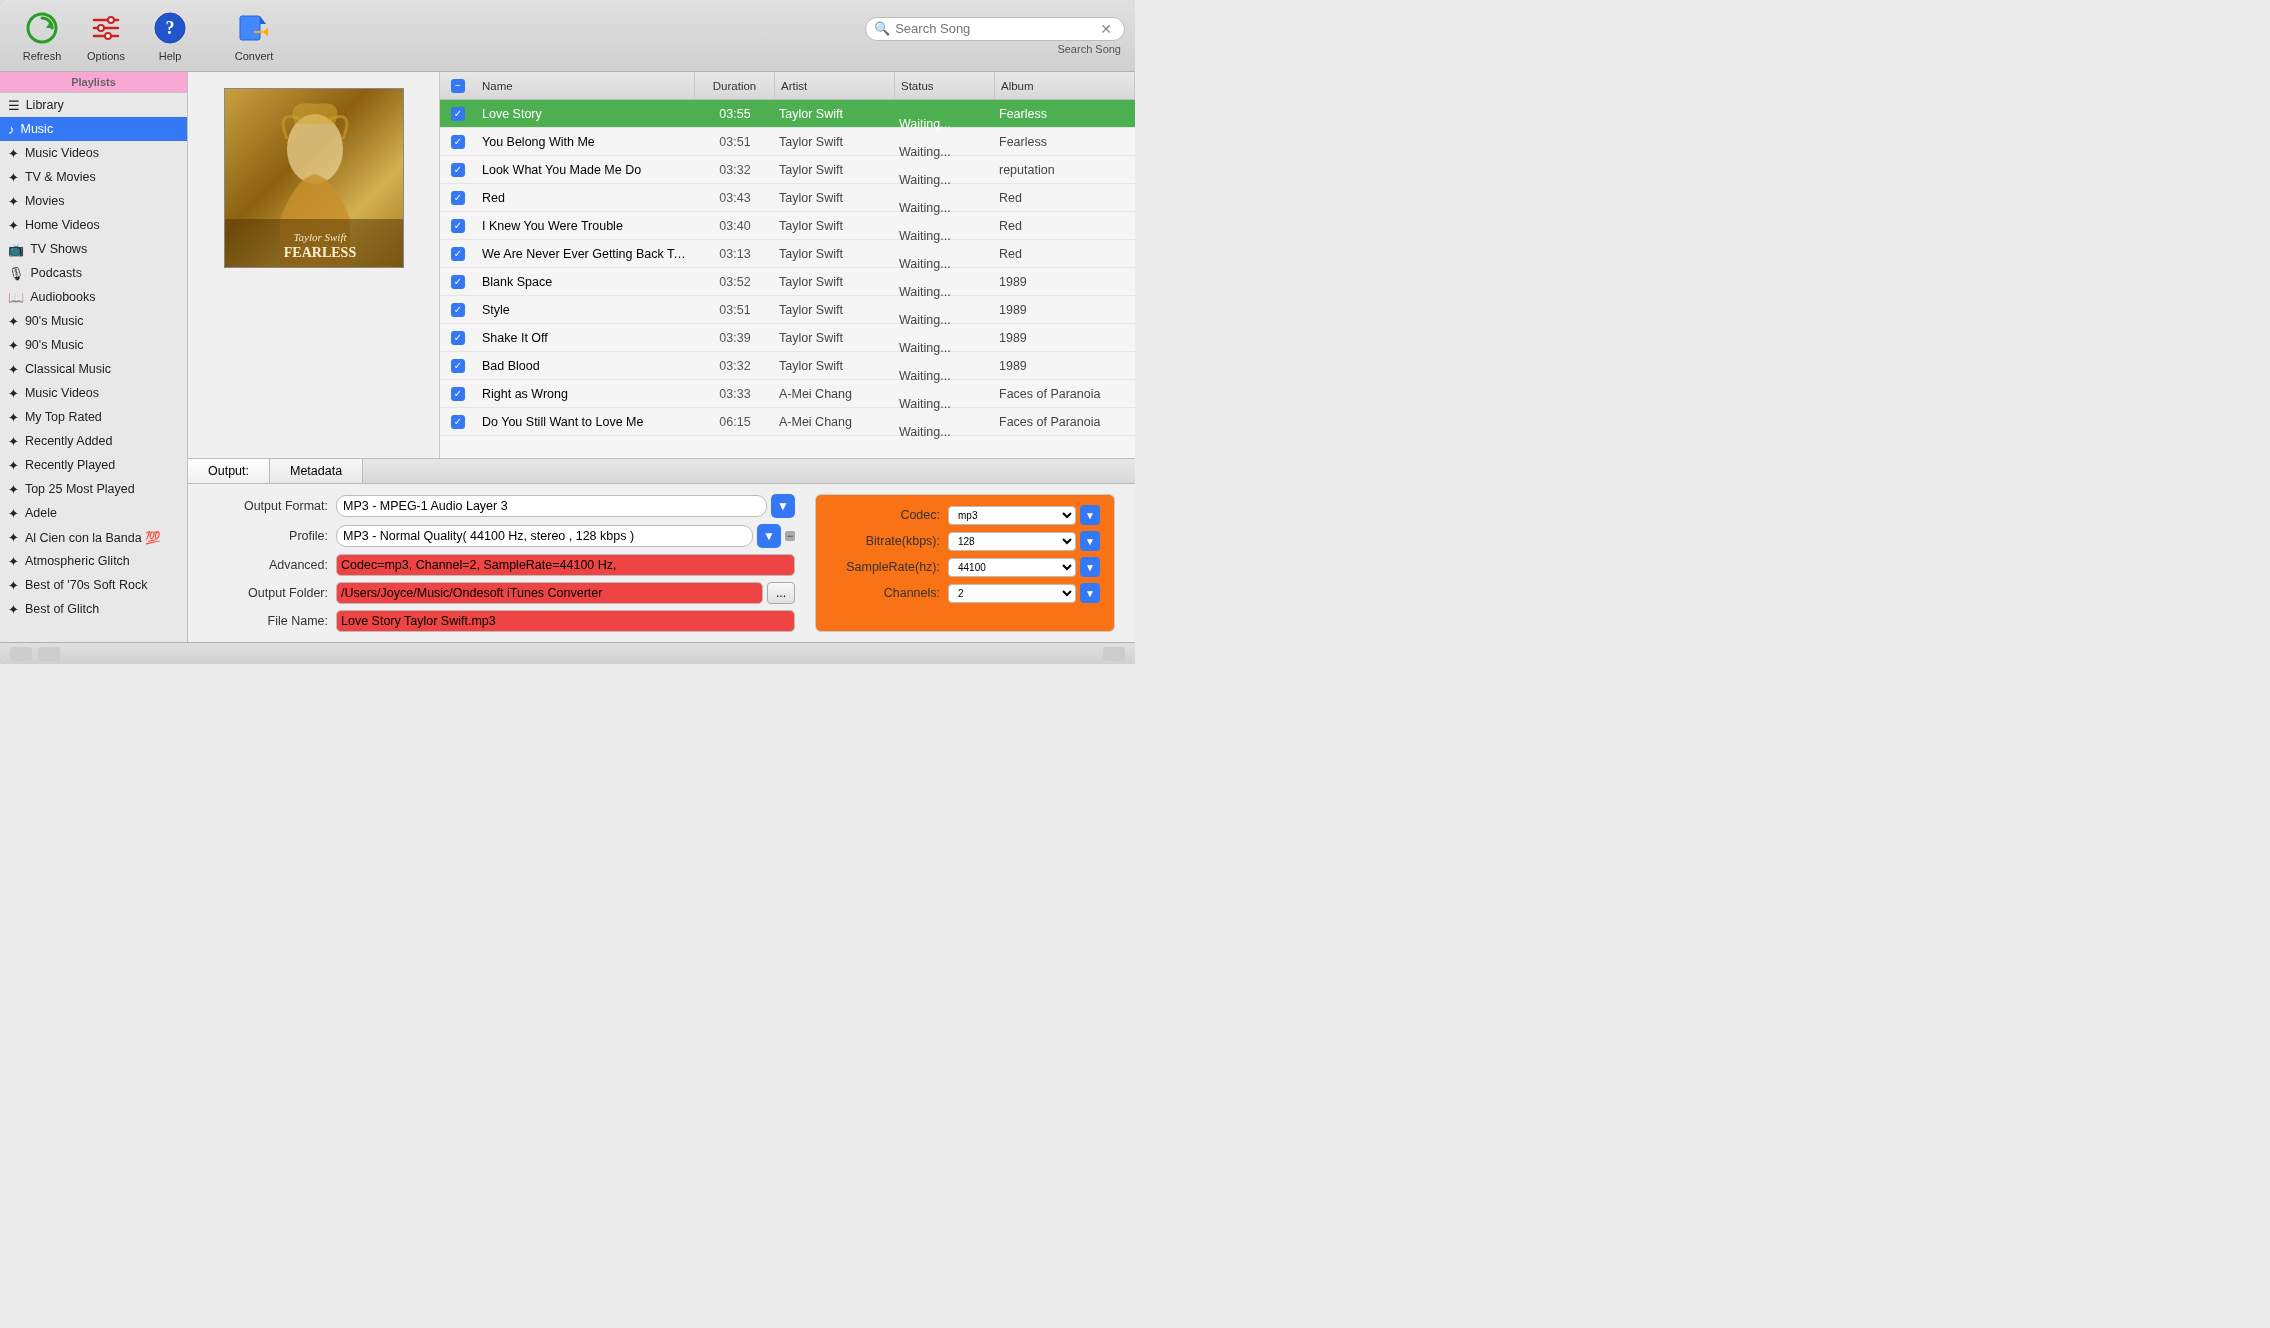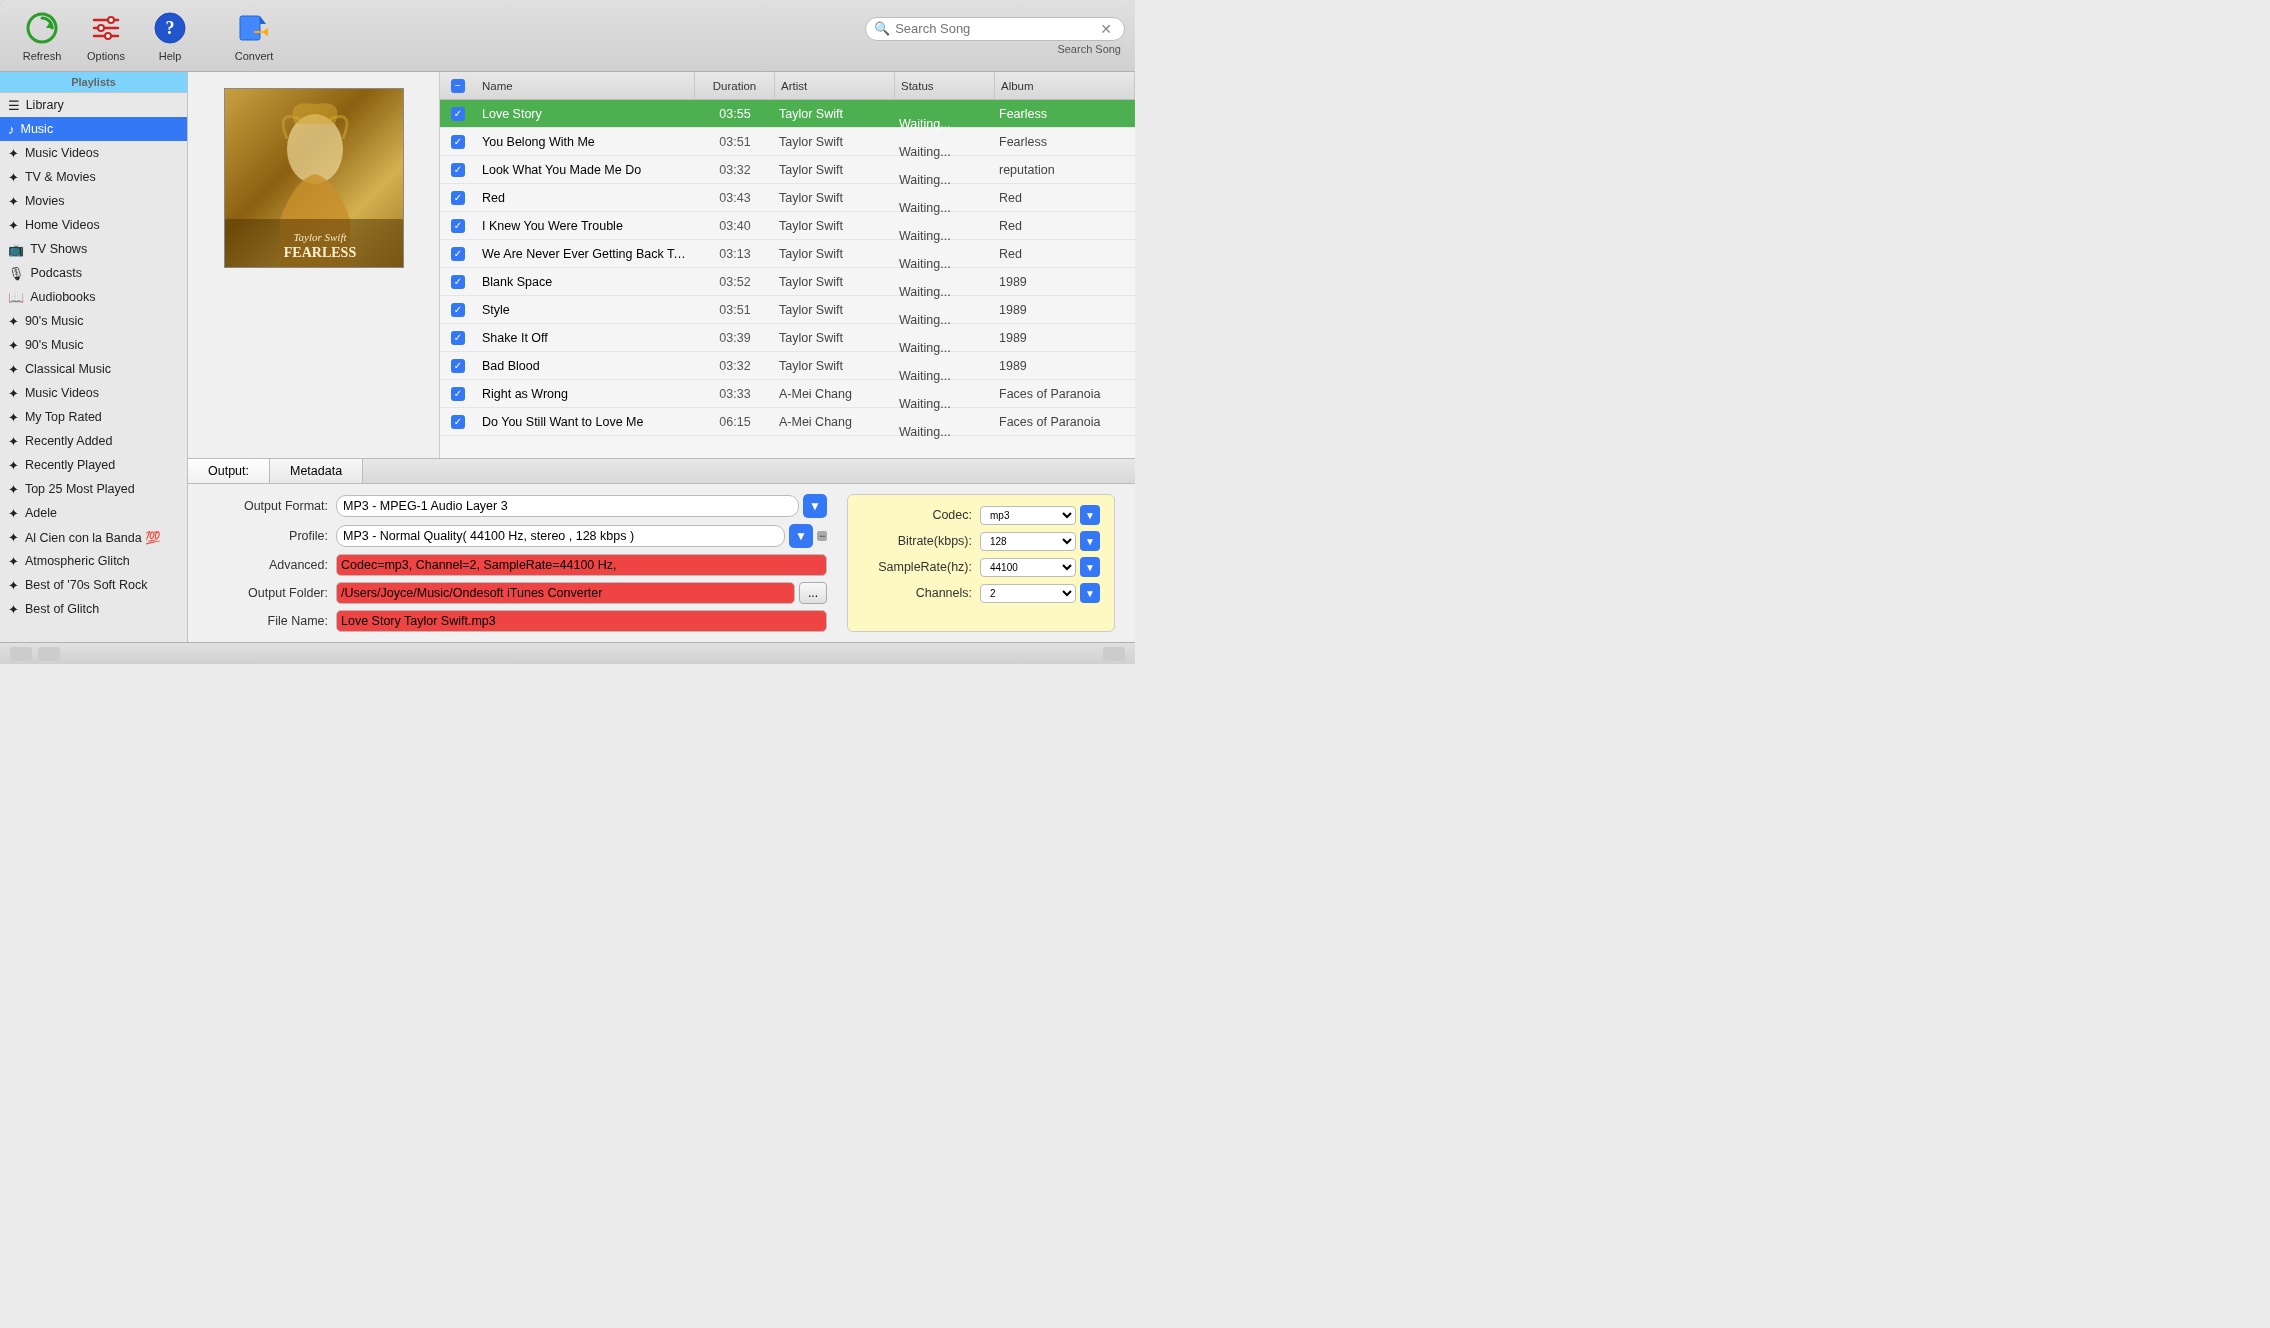--- a/index.html
+++ b/index.html
@@ -115,21 +115,21 @@
       display: flex;
       flex-direction: column;
       overflow: hidden;
       flex-shrink: 0;
     }
     .sidebar-header {
       font-size: 11px;
       font-weight: 600;
       color: #666;
       padding: 4px 12px;
-      background: #7dd3fc;
+      background: #f9a8d4;
       border-bottom: 1px solid #c5c5c5;
       text-align: center;
     }
     .sidebar-list {
       overflow-y: auto;
       flex: 1;
     }
     .sidebar-item {
       display: flex;
       align-items: center;
@@ -355,22 +355,22 @@
     }
     .browse-btn {
       padding: 3px 8px;
       background: linear-gradient(to bottom, #f8f8f8, #e0e0e0);
       border: 1px solid #aaa;
       border-radius: 4px;
       font-size: 12px;
       cursor: pointer;
     }
     .codec-panel {
-      width: 268px;
-      background: #fef9c3;
+      width: 300px;
+      background: #f97316;
       border: 1px solid #ccc;
       border-radius: 6px;
       padding: 10px 14px;
       flex-shrink: 0;
     }
     .codec-row {
       display: flex;
       align-items: center;
       gap: 8px;
       margin-bottom: 6px;

